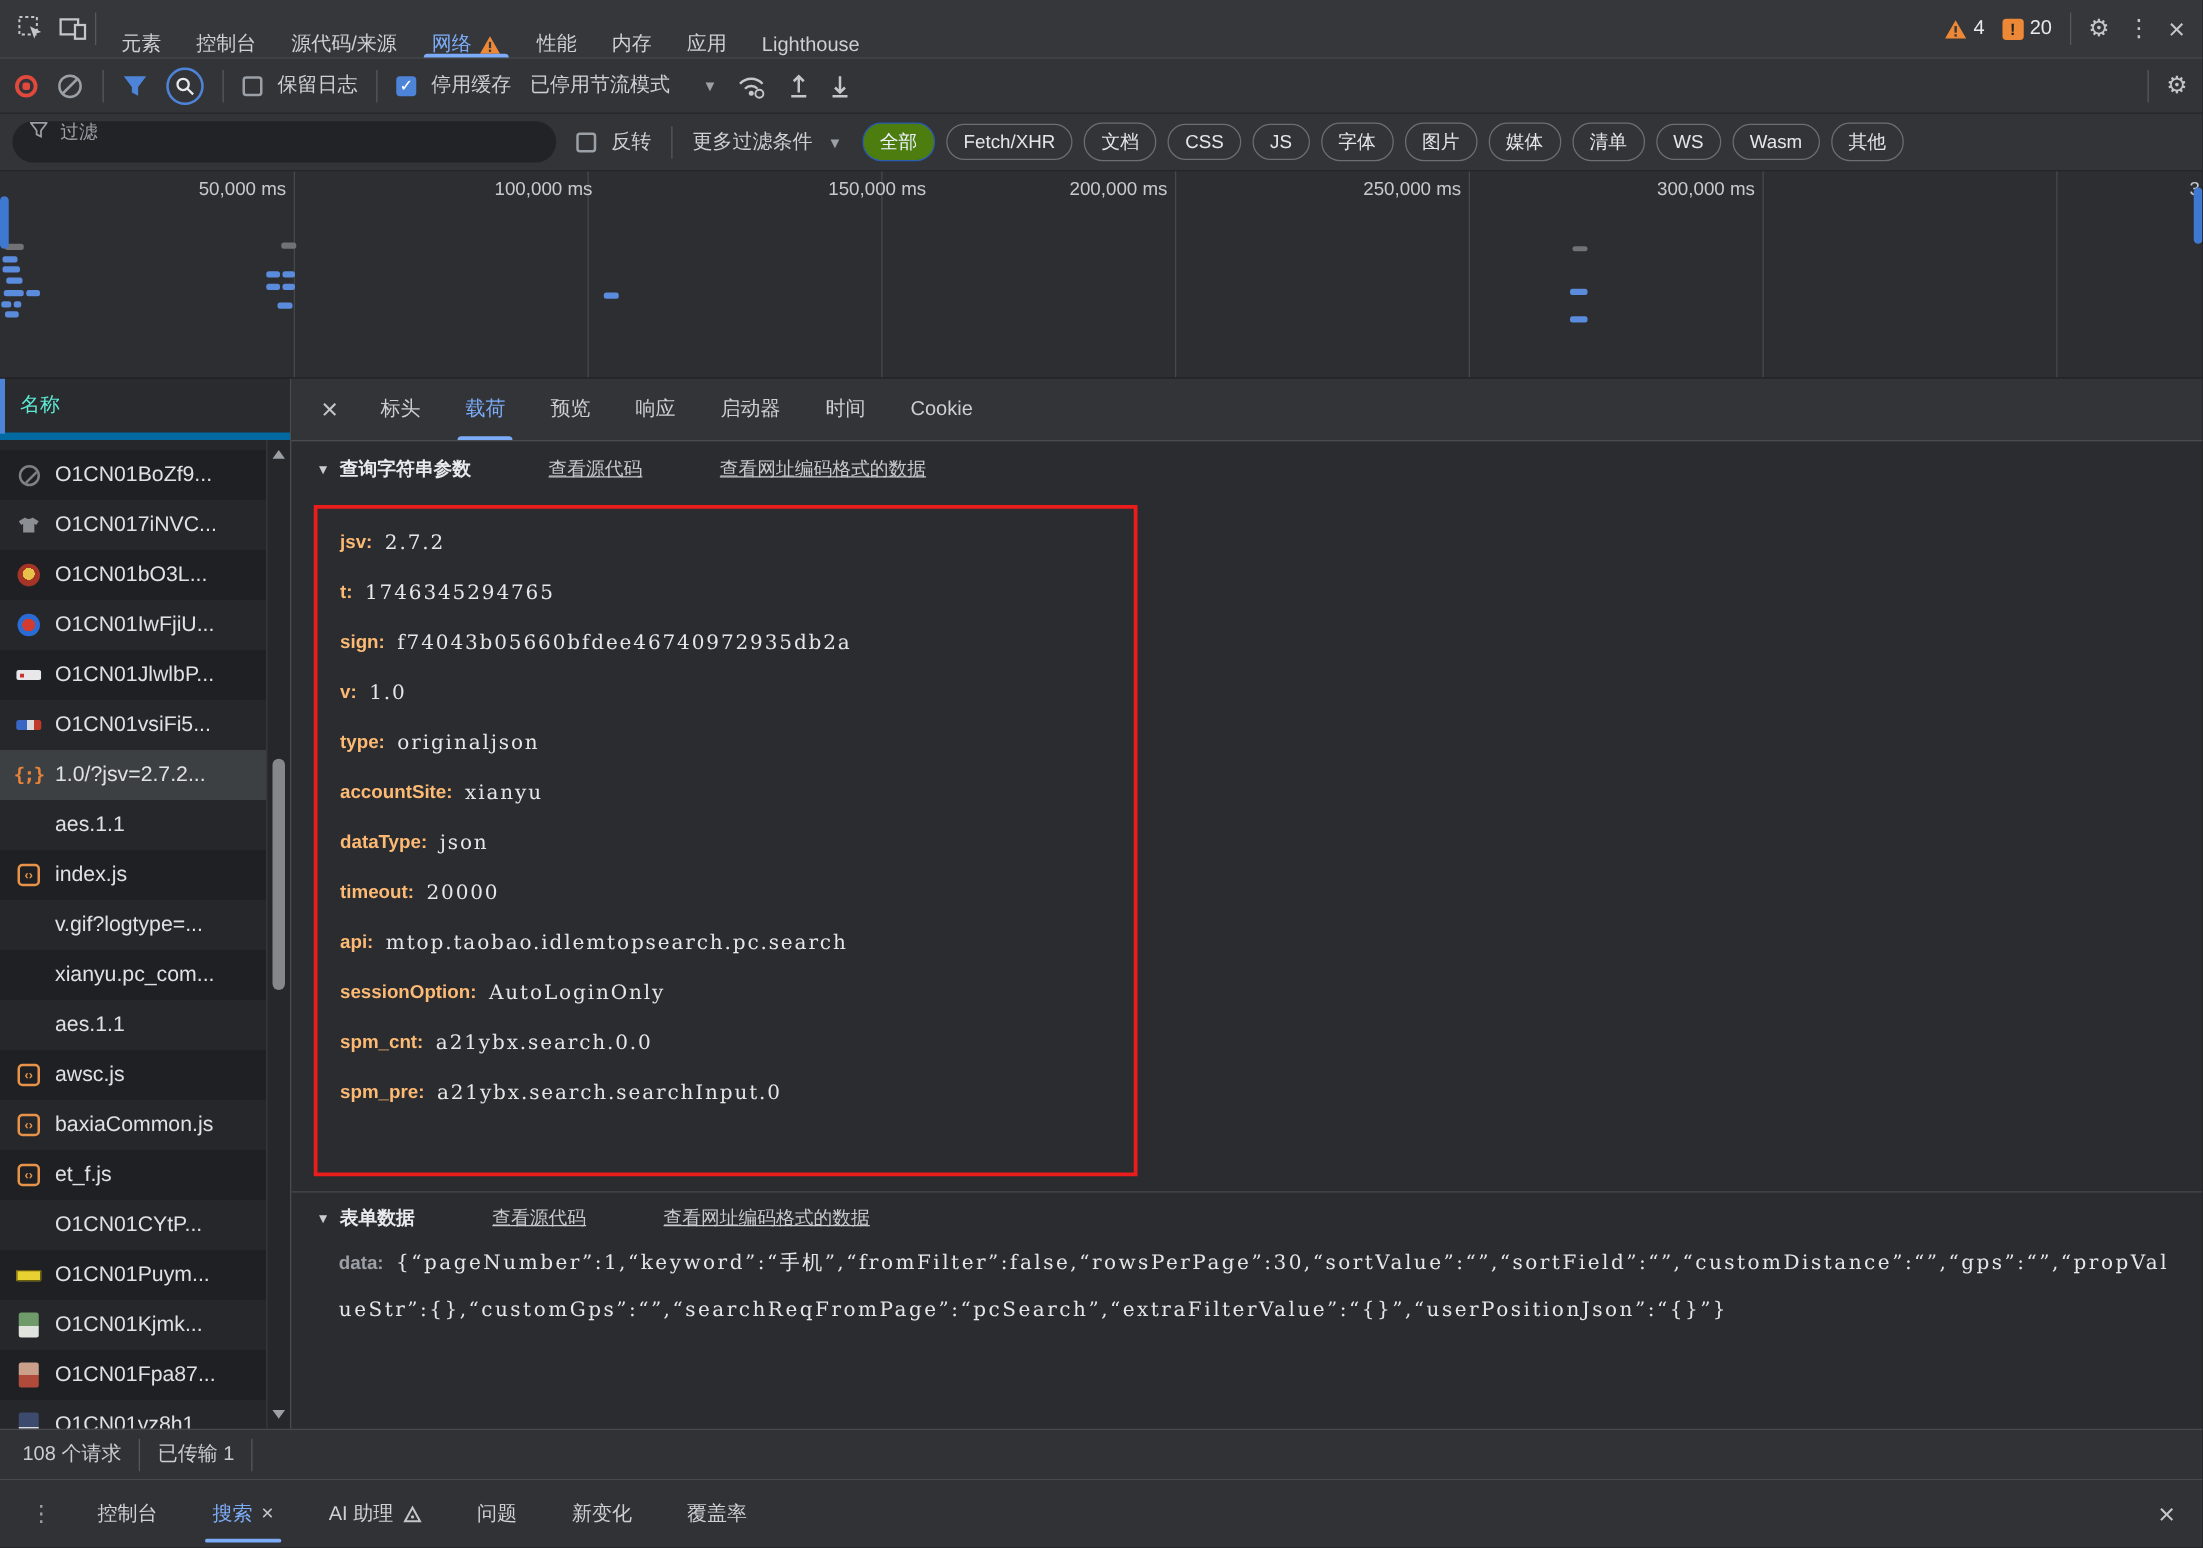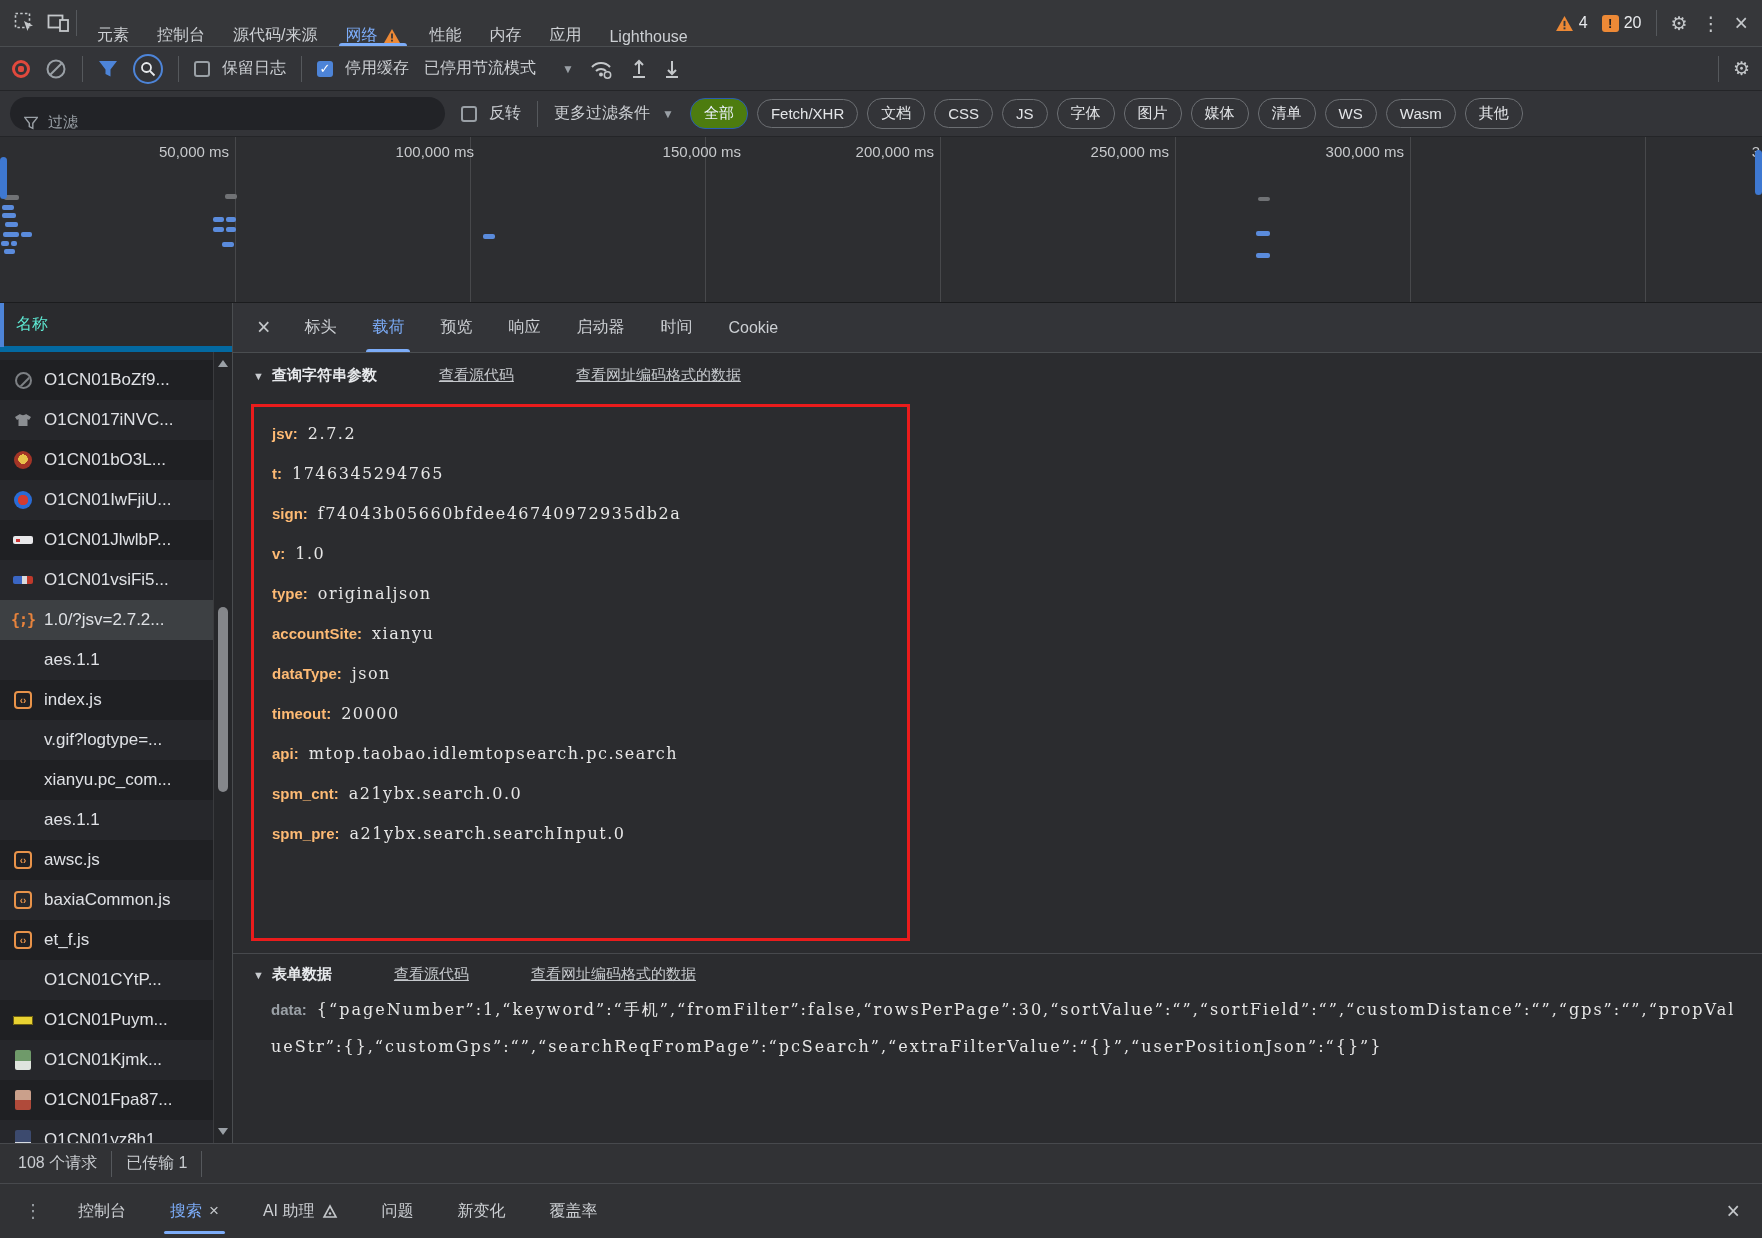--- a/index.html
+++ b/index.html
@@ -38,21 +38,21 @@
   .box.checked { border:none; background:#4d84d8; color:#fff; font-size:13px; font-weight:bold;
     display:flex; align-items:center; justify-content:center; }
   .ddl { display:flex; align-items:center; gap:26px; font-size:16px; color:#cccfd3;justify-content:space-between; }
   .caret { color:#9aa0a6; font-size:12px; }
   .tb2-right { margin-left:auto; display:flex; align-items:center; gap:14px; }
 
   
   .filterbar { position:absolute; left:0; top:91px; width:100%; height:46px; background:#333438;
     border-bottom:1px solid #242528; display:flex; align-items:center; gap:16px; padding:0 10px; }
   .filter-pill { width:435px; height:33px; background:#222327; border-radius:17px; display:flex;
-    align-items:flex-end; gap:10px; padding:0 14px; }
+    align-items:flex-start; gap:10px; padding:0 14px; }
   .filter-pill input { background:transparent; border:none; outline:none; color:#dfe1e5;
     font-size:15px; width:100%; font-family:inherit; }
   .filter-pill input::placeholder { color:#9aa0a6; }
   .chips { display:flex; align-items:center; gap:9px; }
   .chip { padding:5px 13px; border:1px solid #6b6e72; border-radius:15px; font-size:15px; color:#e4e6e9; }
   .chip.sel { background:#4d7c0f; border-color:#2a5cb0; color:#eef3ff; }
 
   
   .timeline { position:absolute; left:0; top:137px; width:100%; height:166px; background:#2d2e31;
     border-bottom:1px solid #1b1c1e; overflow:hidden; }
@@ -506,20 +506,24 @@
             </div>
           <div class="param">
               <span class="pkey">timeout:</span>
               <span class="pval">20000</span>
             </div>
           <div class="param">
               <span class="pkey">api:</span>
               <span class="pval">mtop.taobao.idlemtopsearch.pc.search</span>
             </div>
           <div class="param">
+              <span class="pkey">sessionOption:</span>
+              <span class="pval">AutoLoginOnly</span>
+            </div>
+          <div class="param">
               <span class="pkey">spm_cnt:</span>
               <span class="pval">a21ybx.search.0.0</span>
             </div>
           <div class="param">
               <span class="pkey">spm_pre:</span>
               <span class="pval">a21ybx.search.searchInput.0</span>
             </div>
         </div>
 
         <div class="sec-sep"></div>

